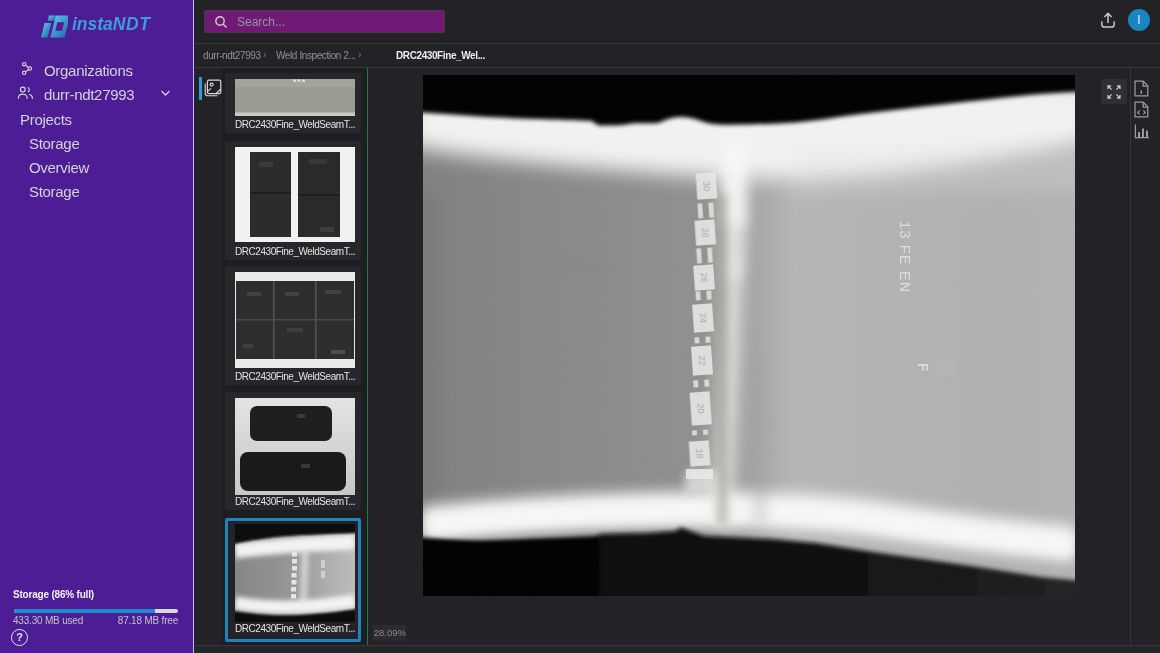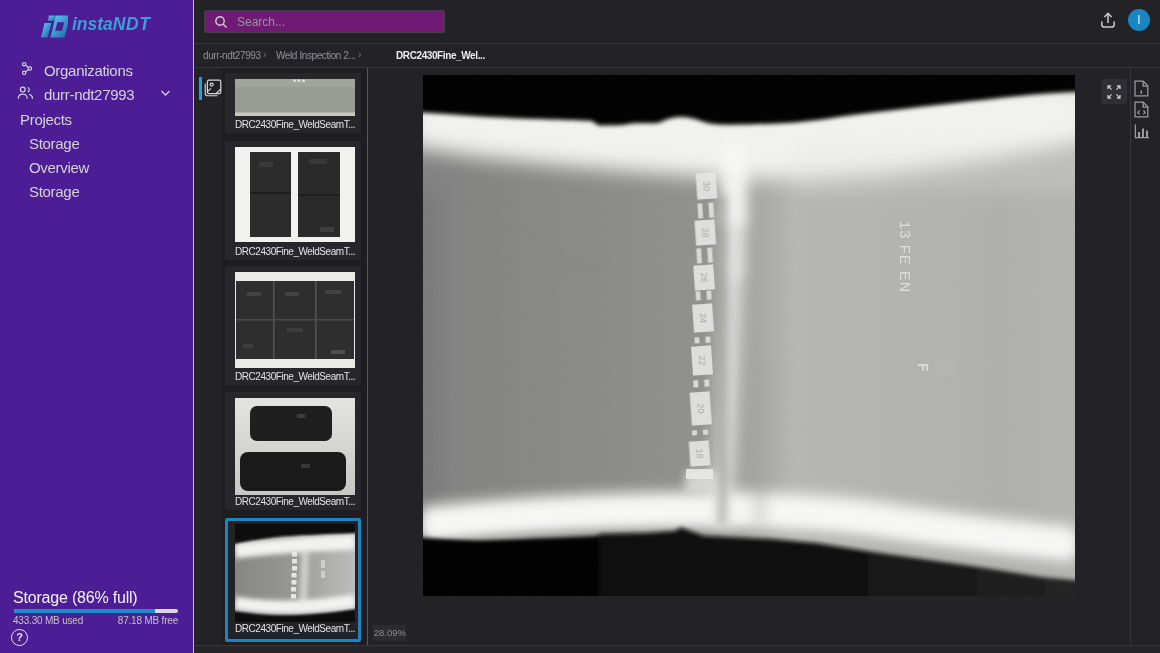--- a/index.html
+++ b/index.html
@@ -70,21 +70,21 @@
     </svg>
     <div class="navtxt" style="left:44px;top:86px;">durr-ndt27993</div>
     <svg class="abs" style="left:160px;top:89px;" width="11" height="8" viewBox="0 0 11 8" fill="none" stroke="#cfcfd3" stroke-width="1.3">
       <path d="M1.5 2 L5.5 6 L9.5 2"></path>
     </svg>
     <div class="navtxt" style="left:20px;top:111px;">Projects</div>
     <div class="navtxt" style="left:29px;top:135px;">Storage</div>
     <div class="navtxt" style="left:29px;top:159px;">Overview</div>
     <div class="navtxt" style="left:29px;top:183px;">Storage</div>
 
-    <div class="abs" style="left:13px;top:589px;font-size:16px;letter-spacing:-0.2px;font-weight:normal;color:#f2f2f4;">Storage (86% full)</div>
+    <div class="abs" style="left:13px;top:589px;font-size:10px;letter-spacing:-0.2px;font-weight:bold;color:#f2f2f4;">Storage (86% full)</div>
     <div class="abs" style="left:14px;top:609px;width:164px;height:4px;border-radius:2px;background:#d9d9db;">
       <div style="width:141px;height:4px;border-radius:2px 0 0 2px;background:#1b8cc8;"></div>
     </div>
     <div class="abs" style="left:13px;top:615px;font-size:10px;letter-spacing:-0.2px;color:#c2c2c6;">433.30 MB used</div>
     <div class="abs" style="left:0;top:615px;width:178px;text-align:right;font-size:10px;letter-spacing:-0.2px;color:#c2c2c6;">87.18 MB free</div>
     <div class="abs" style="left:11px;top:629px;width:17px;height:17px;border:1.5px solid #e4e4e6;border-radius:50%;color:#e4e4e6;font-size:11px;font-weight:bold;text-align:center;line-height:14px;">?</div>
   </div>
   <div id="topbar">
     <div id="search">
       <svg class="abs" style="left:9px;top:4px;" width="14" height="14" viewBox="0 0 14 14" fill="none" stroke="#cdcdd1" stroke-width="1.4">

